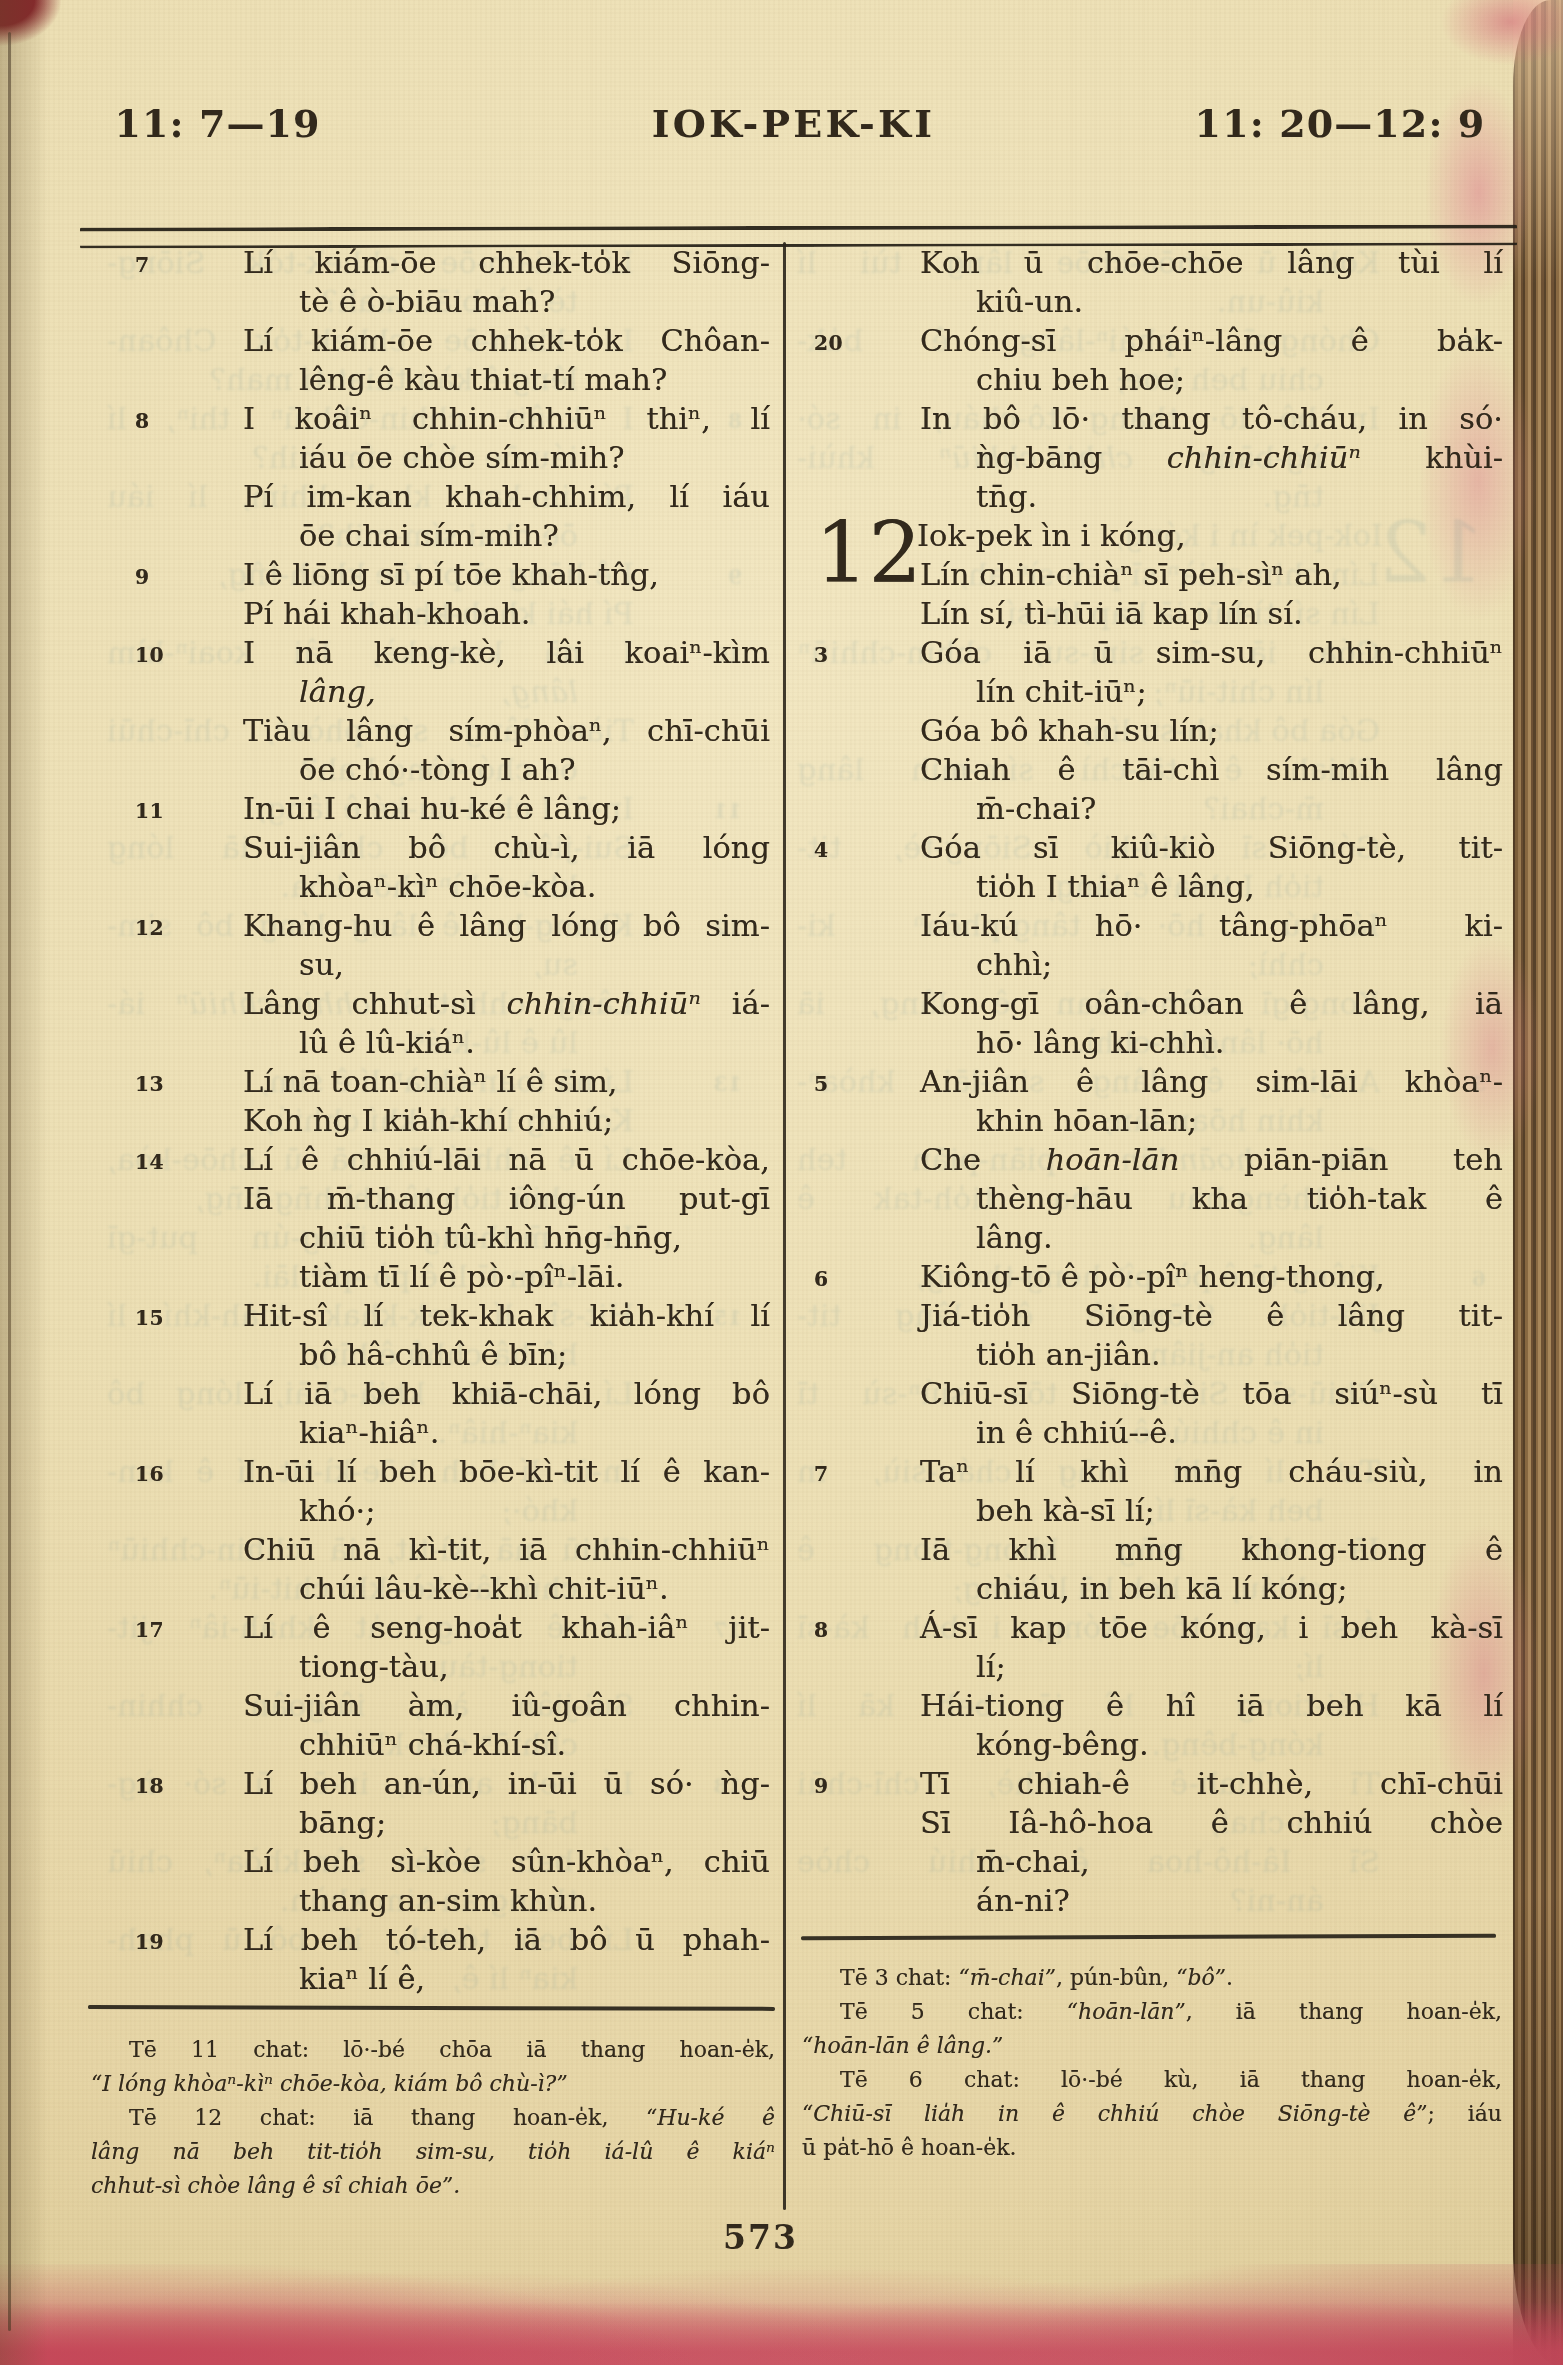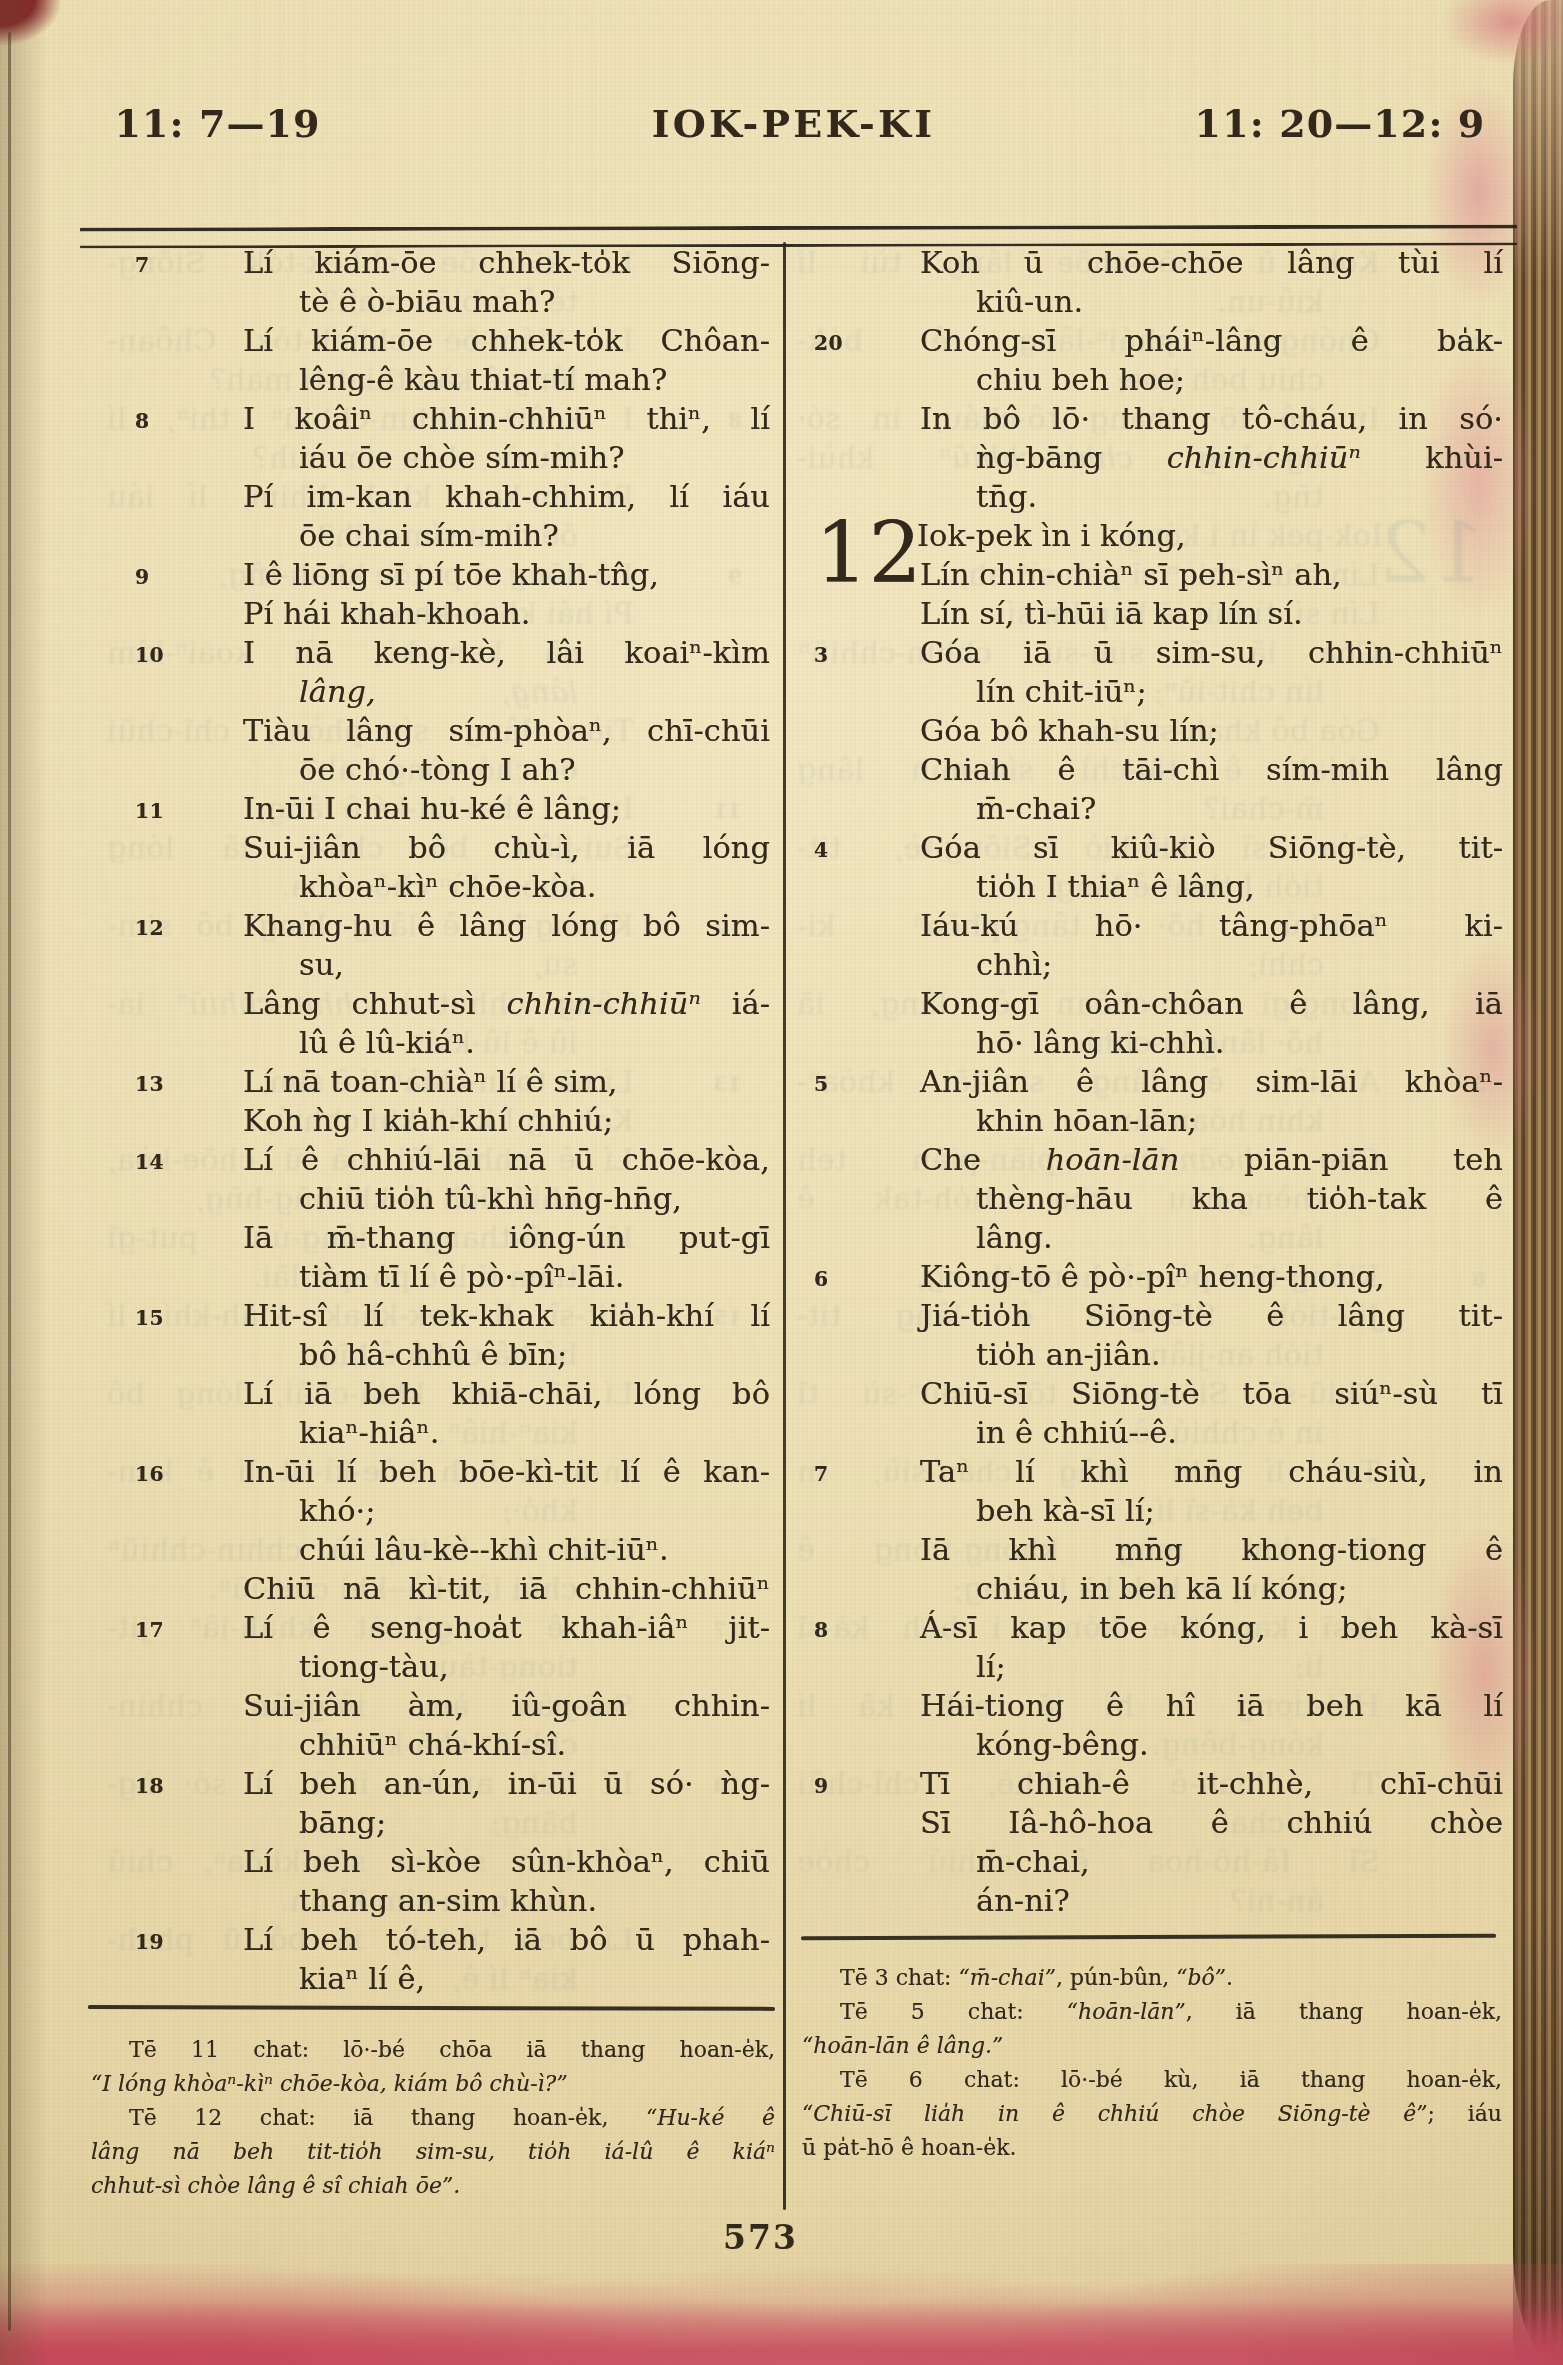--- a/index.html
+++ b/index.html
@@ -182,31 +182,31 @@
       <div class="line"><span class="vnum">11</span><span>In-ūi I chai hu-ké ê lâng;</span></div>
       <div class="line just"><span>Sui-jiân bô chù-ì, iā lóng</span></div>
       <div class="line ind"><span>khòaⁿ-kìⁿ chōe-kòa.</span></div>
       <div class="line just"><span class="vnum">12</span><span>Khang-hu ê lâng lóng bô sim-</span></div>
       <div class="line ind"><span>su,</span></div>
       <div class="line just"><span>Lâng chhut-sì </span><span class="it">chhin-chhiūⁿ</span><span> iá-</span></div>
       <div class="line ind"><span>lû ê lû-kiáⁿ.</span></div>
       <div class="line"><span class="vnum">13</span><span>Lí nā toan-chiàⁿ lí ê sim,</span></div>
       <div class="line"><span>Koh ǹg I kia̍h-khí chhiú;</span></div>
       <div class="line just"><span class="vnum">14</span><span>Lí ê chhiú-lāi nā ū chōe-kòa,</span></div>
+      <div class="line just"><span>Iā m̄-thang iông-ún put-gī</span></div>
       <div class="line ind"><span>chiū tio̍h tû-khì hn̄g-hn̄g,</span></div>
-      <div class="line just"><span>Iā m̄-thang iông-ún put-gī</span></div>
       <div class="line ind"><span>tiàm tī lí ê pò·-pîⁿ-lāi.</span></div>
       <div class="line just"><span class="vnum">15</span><span>Hit-sî lí tek-khak kia̍h-khí lí</span></div>
       <div class="line ind"><span>bô hâ-chhû ê bīn;</span></div>
       <div class="line just"><span>Lí iā beh khiā-chāi, lóng bô</span></div>
       <div class="line ind"><span>kiaⁿ-hiâⁿ.</span></div>
       <div class="line just"><span class="vnum">16</span><span>In-ūi lí beh bōe-kì-tit lí ê kan-</span></div>
       <div class="line ind"><span>khó·;</span></div>
+      <div class="line just"><span>Chiū nā kì-tit, iā chhin-chhiūⁿ</span></div>
       <div class="line ind"><span>chúi lâu-kè--khì chit-iūⁿ.</span></div>
-      <div class="line just"><span>Chiū nā kì-tit, iā chhin-chhiūⁿ</span></div>
       <div class="line just"><span class="vnum">17</span><span>Lí ê seng-hoa̍t khah-iâⁿ jit-</span></div>
       <div class="line ind"><span>tiong-tàu,</span></div>
       <div class="line just"><span>Sui-jiân àm, iû-goân chhin-</span></div>
       <div class="line ind"><span>chhiūⁿ chá-khí-sî.</span></div>
       <div class="line just"><span class="vnum">18</span><span>Lí beh an-ún, in-ūi ū só· ǹg-</span></div>
       <div class="line ind"><span>bāng;</span></div>
       <div class="line just"><span>Lí beh sì-kòe sûn-khòaⁿ, chiū</span></div>
       <div class="line ind"><span>thang an-sim khùn.</span></div>
       <div class="line just"><span class="vnum">19</span><span>Lí beh tó-teh, iā bô ū phah-</span></div>
       <div class="line ind"><span>kiaⁿ lí ê,</span></div>

